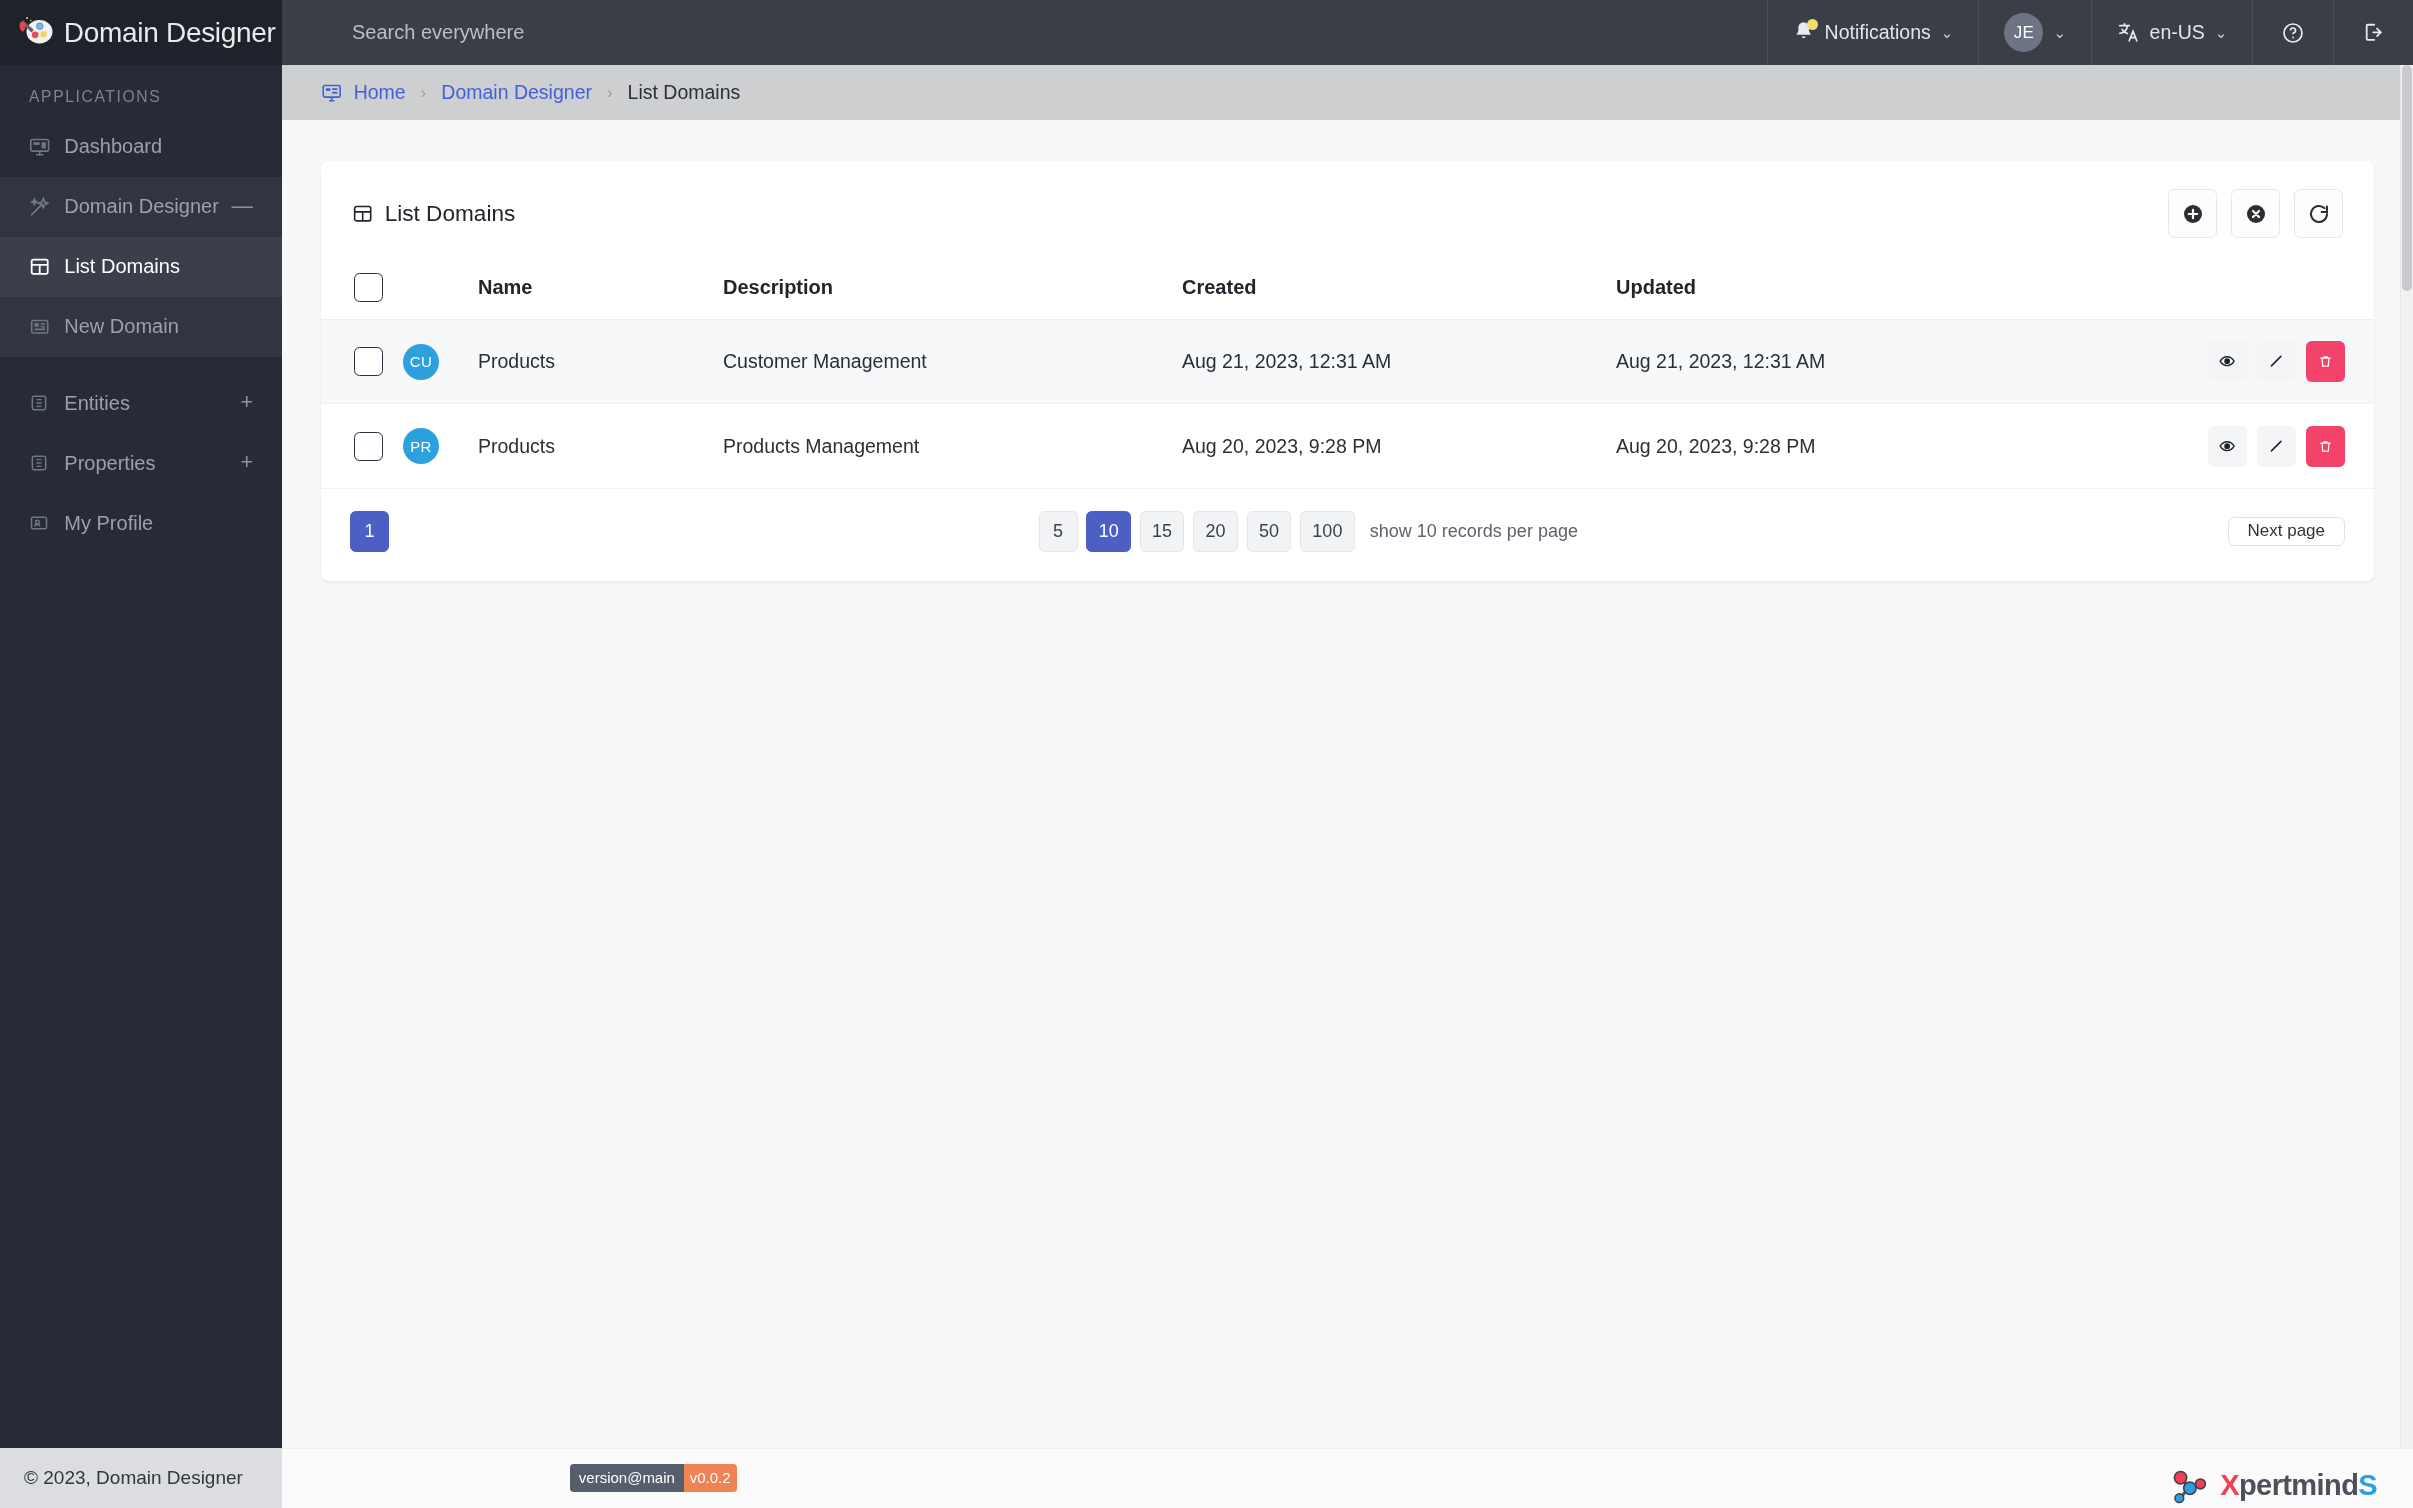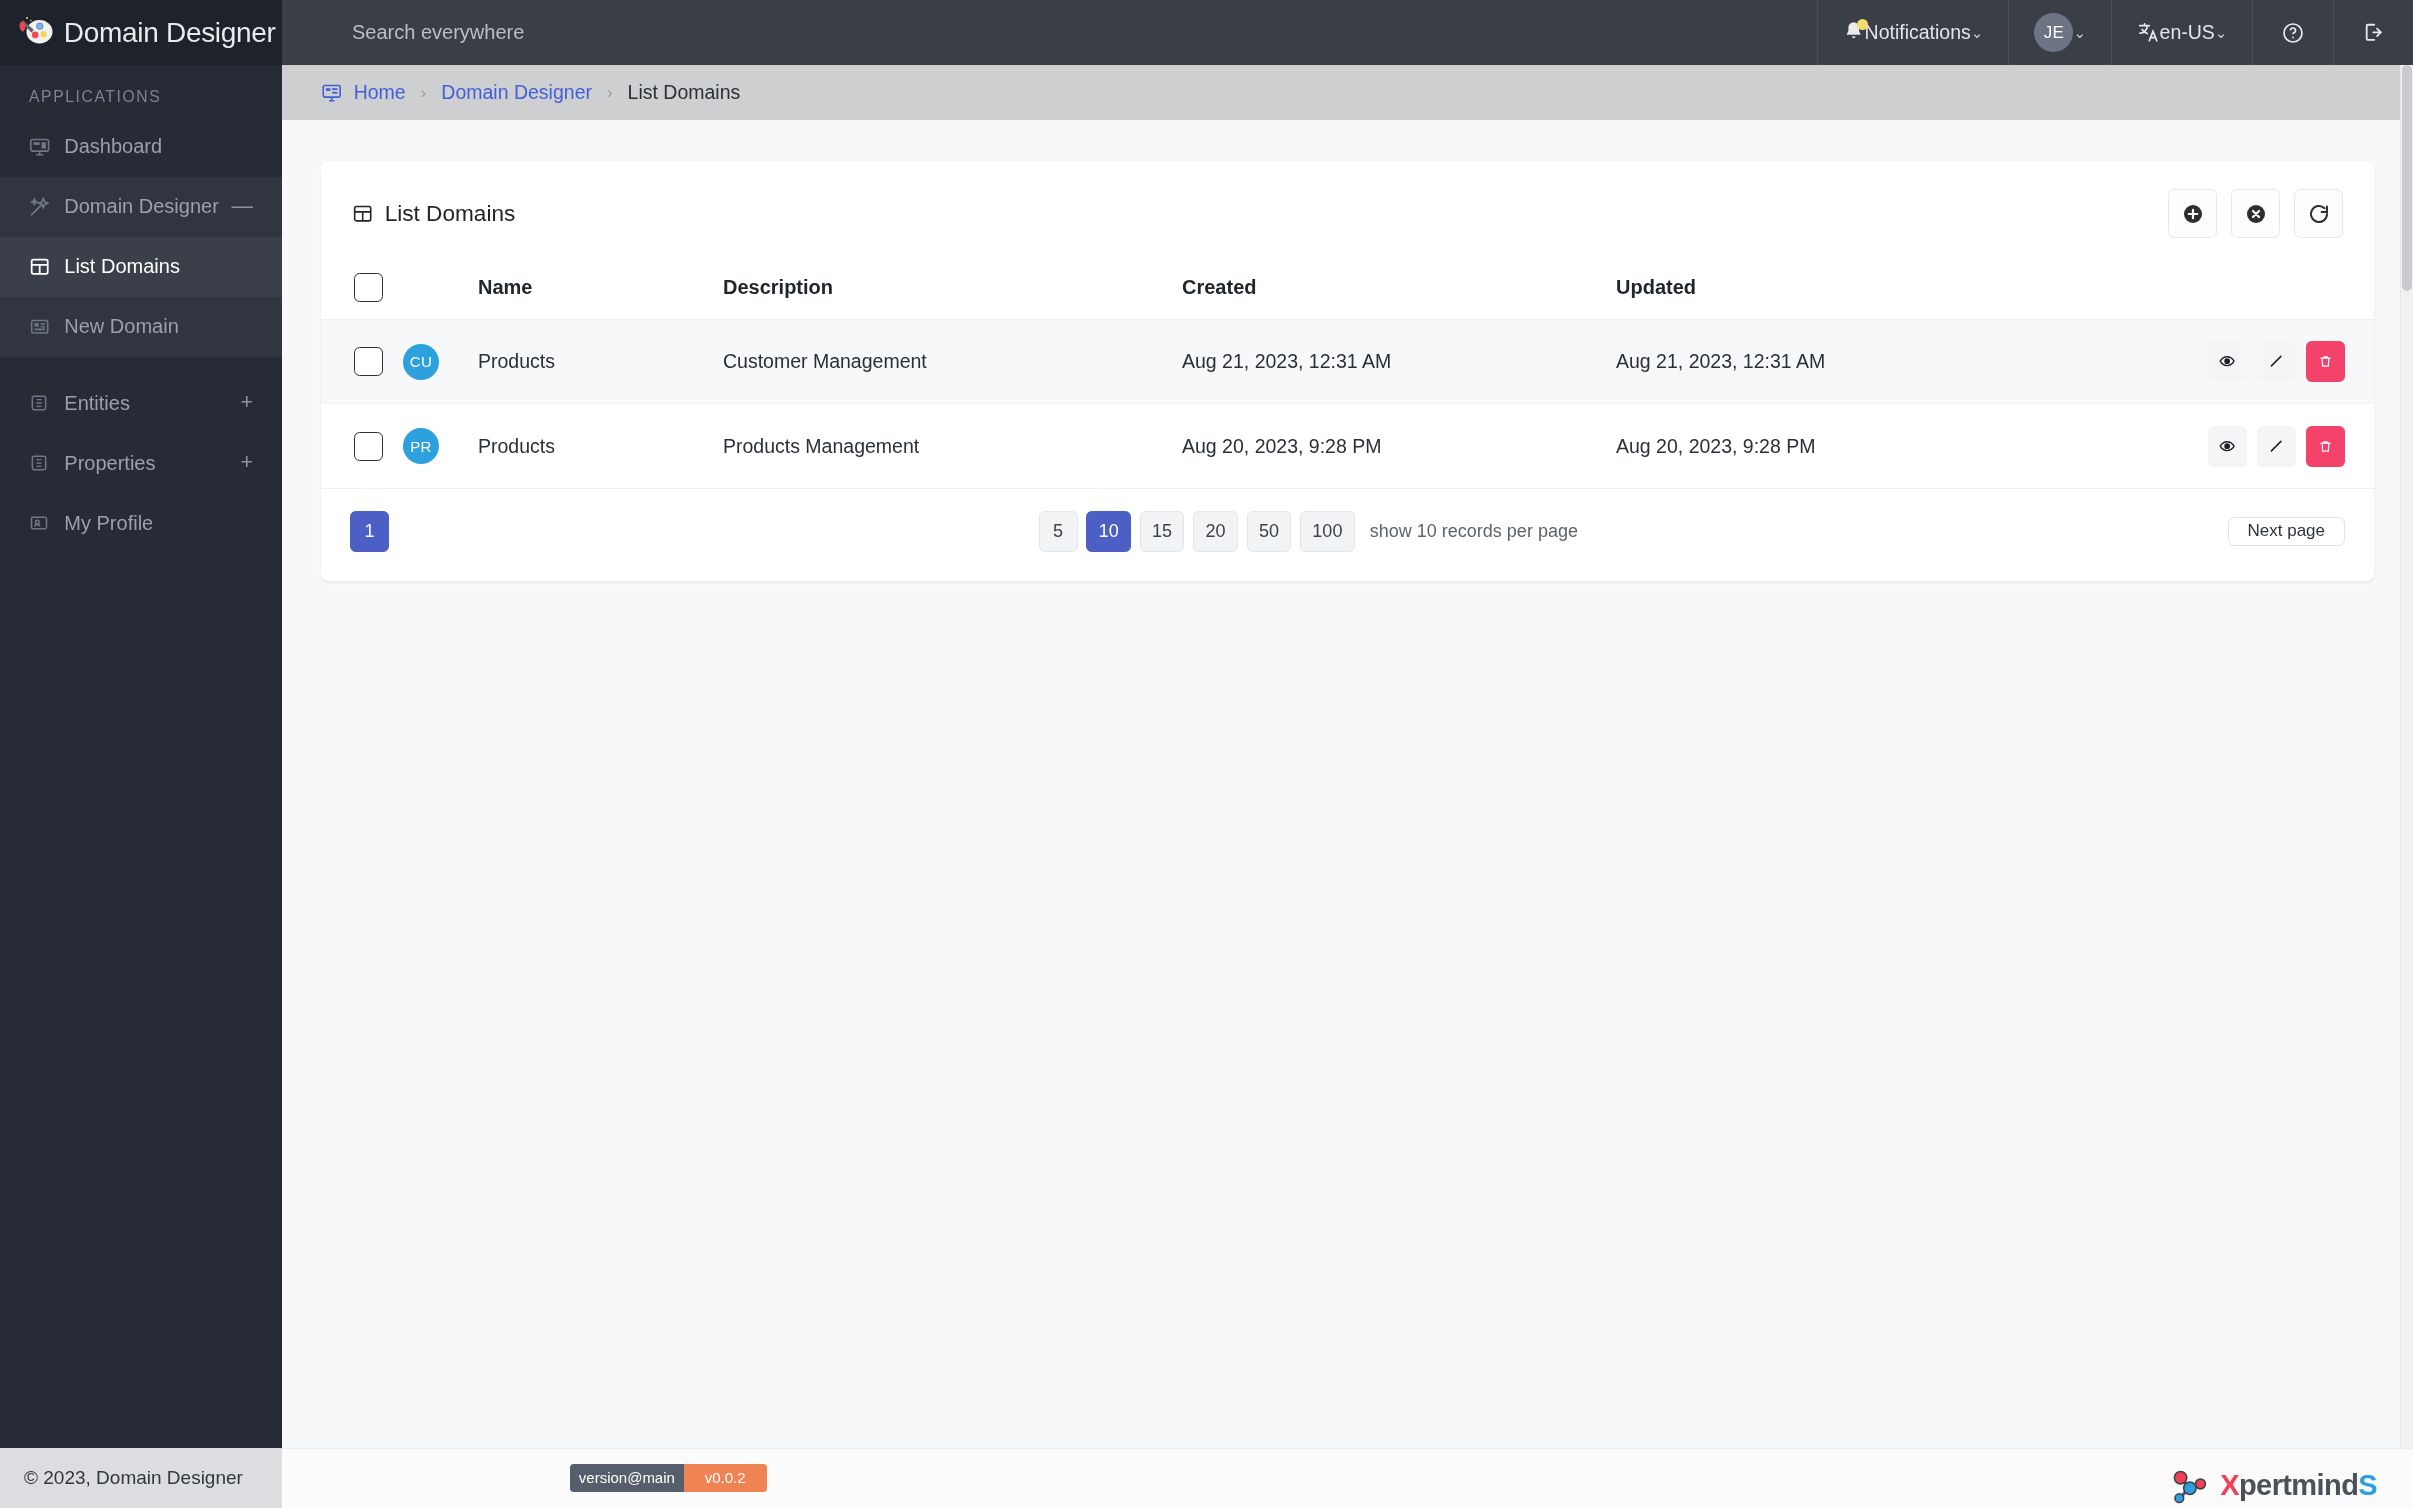--- a/index.html
+++ b/index.html
@@ -64,21 +64,21 @@
   .search-wrap {
     flex: 1 1 auto; display: flex; align-items: center; padding-left: 30px;
   }
   .search-input {
     background: transparent; border: 0; outline: none;
     font-family: "Liberation Sans", sans-serif;
     font-size: 20px; color: #c7cbd2; width: 566px;
   }
   .search-input::placeholder { color: #b9bec6; }
   .tb-cell {
-    display: flex; align-items: center; 
+    display: flex; align-items: center; gap: 10px;
     padding: 0 25px; border-left: 1.3px solid #4a4e56;
     color: #e3e5e9; font-size: 19.5px; cursor: pointer; white-space: nowrap;
   }
   .tb-cell.icon-only { padding: 0 28px; }
   .bell-wrap { position: relative; width: 21.4px; height: 25px; }
   .bell-dot {
     position: absolute; right: -3.8px; top: -1.3px;
     width: 11.3px; height: 11.3px; border-radius: 50%; background: #f3de6d;
   }
   .avatar-circle {
@@ -201,21 +201,21 @@
     background: #dcdde0; display: flex; align-items: center;
     padding-left: 24px; z-index: 3;
   }
   .copy-text { font-size: 19px; color: #32363d; white-space: nowrap; }
   .version-badge {
     position: absolute; left: 288px; bottom: 16.3px; z-index: 4;
     display: flex; height: 28px; border-radius: 3.8px; overflow: hidden;
     font-size: 15px;
   }
   .vb-left { background: #565e6b; color: #fff; display: flex; align-items: center; padding: 0 8.8px; }
-  .vb-right { background: #ef8354; color: #fff; display: flex; align-items: center; padding: 0 21px; }
+  .vb-right { background: #ef8354; color: #fff; display: flex; align-items: center; padding: 0 6px; }
 
   .scrollbar-track {
     position: absolute; top: 65px; right: 0; width: 12.6px; bottom: 0;
     background: #f1f1f2; border-left: 0.6px solid #e6e6e7;
   }
   .scrollbar-thumb {
     position: absolute; top: 0; right: 1.3px; width: 10px; height: 226px;
     background: #c9cacd; border-radius: 5px;
   }
   svg { display: block; }

